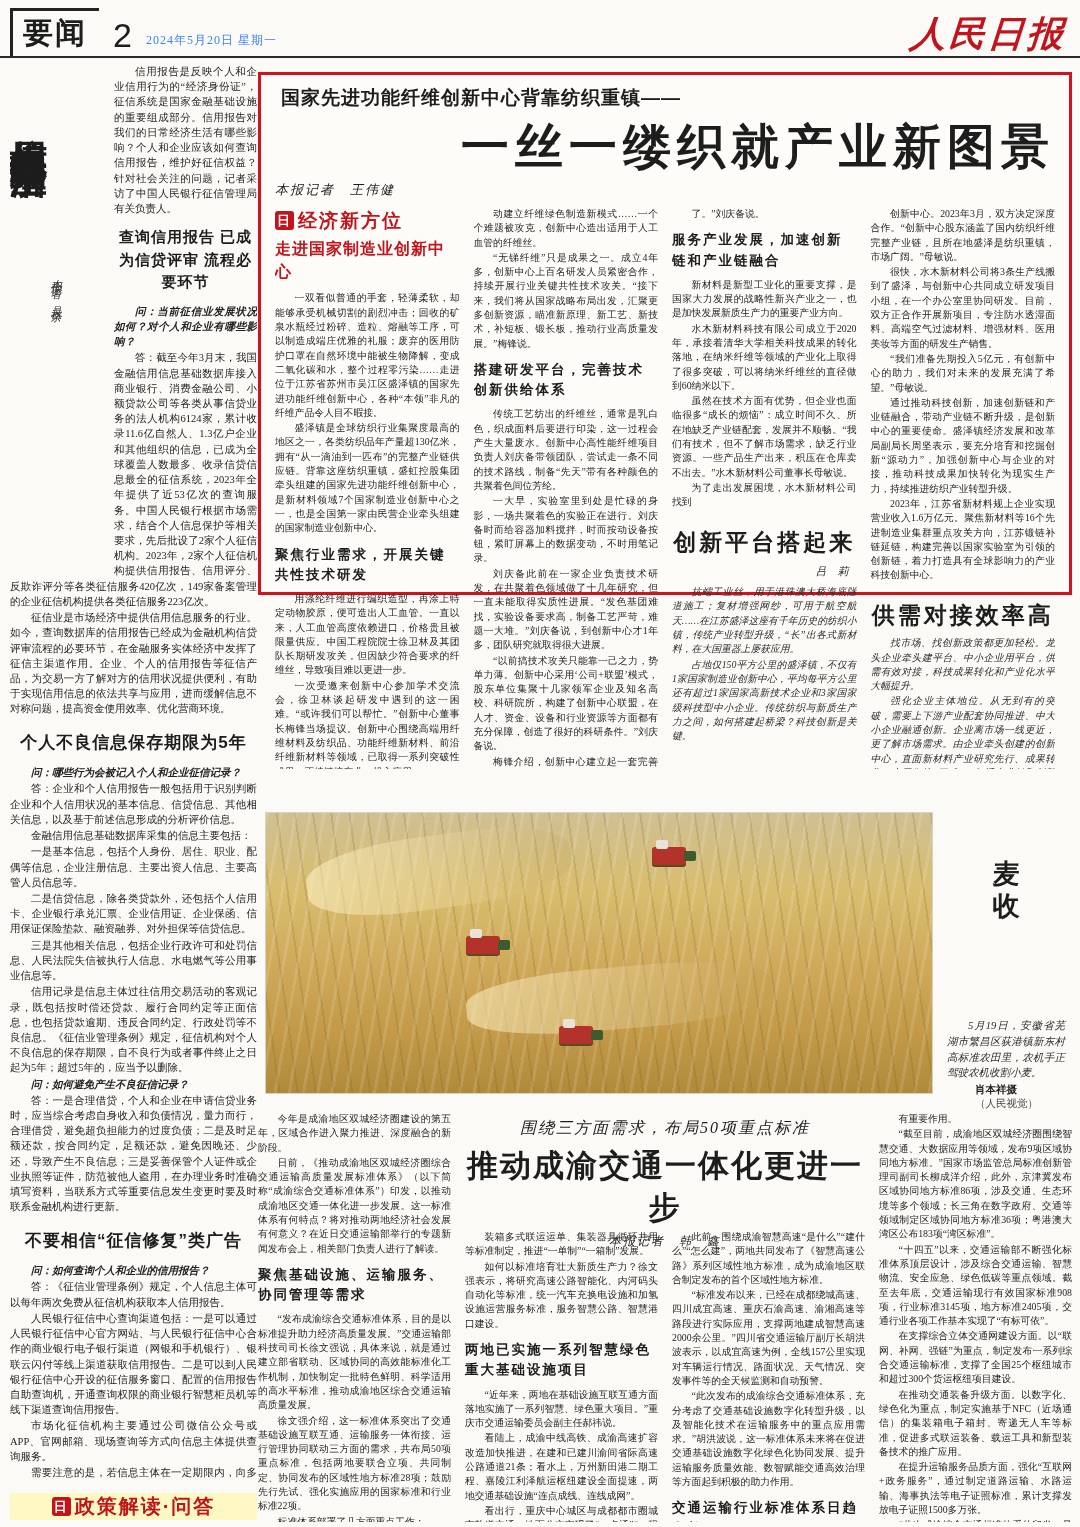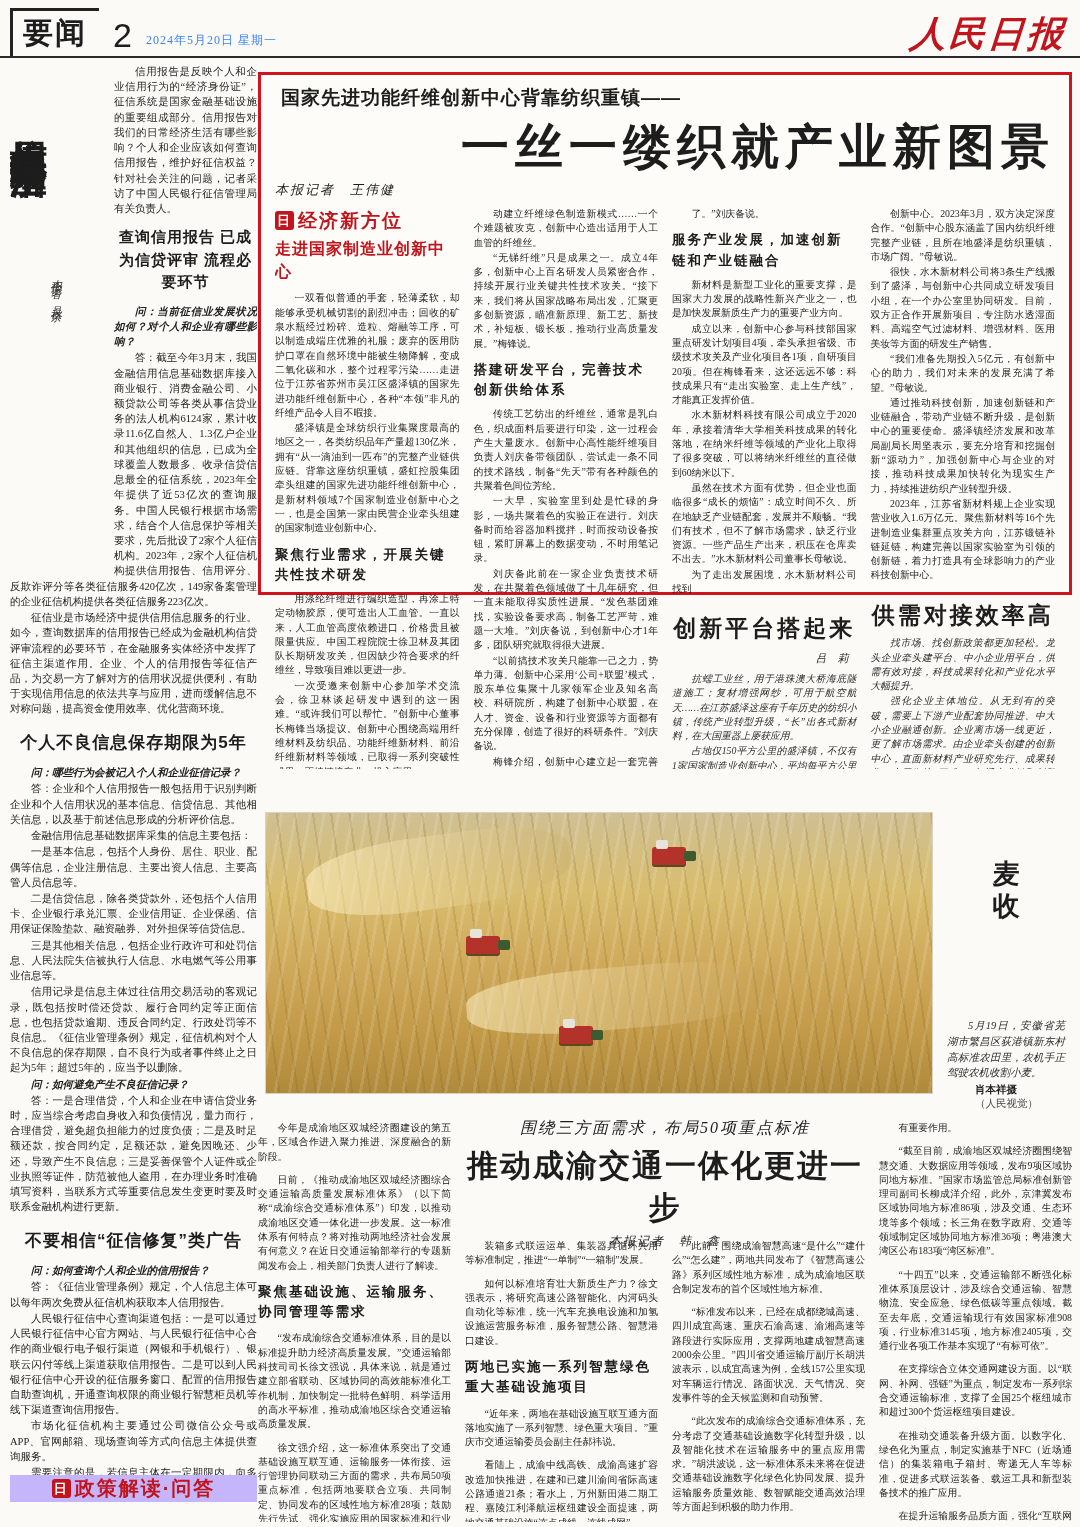--- a/index.html
+++ b/index.html
@@ -28,23 +28,23 @@
   .vt-float { float:left; width:104px; height:505px; display:flex; padding-top:46px; }
   .vt-title { writing-mode:vertical-rl; text-orientation:upright; font-family:"Liberation Sans", sans-serif;
               font-weight:900; font-size:37px; line-height:1.0; letter-spacing:2px; }
   .vt-byline { writing-mode:vertical-rl; text-orientation:upright; font-size:11px; color:#333;
                margin-top:160px; margin-right:10px; letter-spacing:3px; font-style:italic; }
   .left-body .para { margin-bottom:1px; }
   .sub1 { clear:none; font-family:"Liberation Sans", sans-serif; font-weight:700; font-size:15px;
           line-height:1.5; text-align:center; margin:10px 0; letter-spacing:1px; }
   .sub2 { font-family:"Liberation Sans", sans-serif; font-weight:700; font-size:17px; text-align:center;
           margin:14px 0 10px; letter-spacing:1px; clear:both; }
-  .left-foot { position:absolute; bottom:18px; left:0; right:0; text-align:center;
+  .left-foot { position:absolute; bottom:0; left:0; right:0; text-align:center;
                font-family:"Liberation Sans", sans-serif; font-weight:900; font-size:20px; color:#c0151c;
-               letter-spacing:2px; background:#c4b5fd; }
+               letter-spacing:2px; background:#fef9c3; }
   .pd-mark { display:inline-block; width:19px; height:19px; background:#c0151c; color:#fff; border-radius:3px;
              font-size:13px; line-height:19px; text-align:center; font-weight:700; vertical-align:2px; margin-right:4px;
              font-family:"Liberation Sans", sans-serif; font-style:normal; }
 
   
   .fiber { position:absolute; left:258px; top:72px; width:814px; height:523px; border:3px solid #cf1420;
            background:#fdfcf9; padding:10px 14px 8px; }
   .fiber-kicker { font-family:"Liberation Sans", sans-serif; font-weight:700; font-size:19px; letter-spacing:1px; padding-left:6px; }
   .fiber-headline { font-family:"Liberation Sans", sans-serif; font-weight:900; font-size:48px; text-align:right;
                     letter-spacing:6px; margin:4px 0 2px; }
@@ -77,21 +77,21 @@
   .photo-title { writing-mode:vertical-rl; text-orientation:upright; font-family:"Liberation Sans", sans-serif;
                  font-weight:700; font-size:27px; letter-spacing:34px; height:180px; margin:0 auto; }
   .photo-cap { font-size:10.5px; line-height:1.5; font-style:italic; color:#2c2c2c; text-indent:2em; text-align:justify; }
   .photo-credit { font-size:10.5px; margin-top:2px; text-align:left; padding-left:28px; font-weight:700; }
   .photo-org { font-size:10.5px; color:#444; padding-left:28px; }
 
   
   .transport { position:absolute; left:258px; top:1112px; width:814px; height:410px;
                display:grid; grid-template-columns:repeat(4,1fr); grid-template-rows:118px 1fr; column-gap:14px; }
   .tcol { overflow:hidden; font-size:9.8px; line-height:1.46; }
-  .tcol .para { margin-bottom:1px;margin-top:9px; }
+  .tcol .para { margin-bottom:1px; }
   .t-col1 { grid-column:1; grid-row:1 / span 2; }
   .t-head { grid-column:2 / span 2; grid-row:1; text-align:center; padding-top:6px; }
   .t-col2 { grid-column:2; grid-row:2; }
   .t-col3 { grid-column:3; grid-row:2; }
   .t-col4 { grid-column:4; grid-row:1 / span 2; }
   .t-kicker { font-style:italic; font-size:16px; letter-spacing:2px; }
   .t-headline { font-family:"Liberation Sans", sans-serif; font-weight:900; font-size:31px; letter-spacing:2px; margin:6px 0 4px; }
   .t-byline { font-size:12px; font-style:italic; letter-spacing:2px; }
 </style>
 </head>
@@ -180,21 +180,20 @@
           <p class="para">梅锋介绍，创新中心建立起一套完善的技术创新供给体系，不仅汇集了一批院士、专家、学科带头人等，建设了高分子合成实验室、纺丝成型实验室、纳米纤维实验室等，还搭建了中试基地、先进功能纤维公共服务平台、工业设计研究院等一系列创新平台。</p>
         </div>
     </div>
     <div class="fcol">
       <div>
           <p class="para">了。”刘庆备说。</p>
         </div>
       <h4 class="col-sub">服务产业发展，加速创新链和产业链融合</h4>
       <div>
           <p class="para">新材料是新型工业化的重要支撑，是国家大力发展的战略性新兴产业之一，也是加快发展新质生产力的重要产业方向。</p>
-          <p class="para">成立以来，创新中心参与科技部国家重点研发计划项目4项，牵头承担省级、市级技术攻关及产业化项目各1项，自研项目20项。但在梅锋看来，这还远远不够：科技成果只有“走出实验室、走上生产线”，才能真正发挥价值。</p>
           <p class="para">水木新材料科技有限公司成立于2020年，承接着清华大学相关科技成果的转化落地，在纳米纤维等领域的产业化上取得了很多突破，可以将纳米纤维丝的直径做到60纳米以下。</p>
           <p class="para">虽然在技术方面有优势，但企业也面临很多“成长的烦恼”：成立时间不久、所在地缺乏产业链配套，发展并不顺畅。“我们有技术，但不了解市场需求，缺乏行业资源。一些产品生产出来，积压在仓库卖不出去。”水木新材料公司董事长母敏说。</p>
           <p class="para">为了走出发展困境，水木新材料公司找到</p>
         </div>
       <div class="note">
         <h3 class="note-title">创新平台搭起来</h3>
         <div class="note-byline">吕　莉</div>
         <div>
             <p class="para">抗蠕工业丝，用于港珠澳大桥海底隧道施工；复材增强网纱，可用于航空航天……在江苏盛泽这座有千年历史的纺织小镇，传统产业转型升级，“长”出各式新材料，在大国重器上屡获应用。</p>
             <p class="para">占地仅150平方公里的盛泽镇，不仅有1家国家制造业创新中心，平均每平方公里还有超过1家国家高新技术企业和3家国家级科技型中小企业。传统纺织与新质生产力之间，如何搭建起桥梁？科技创新是关键。</p>

